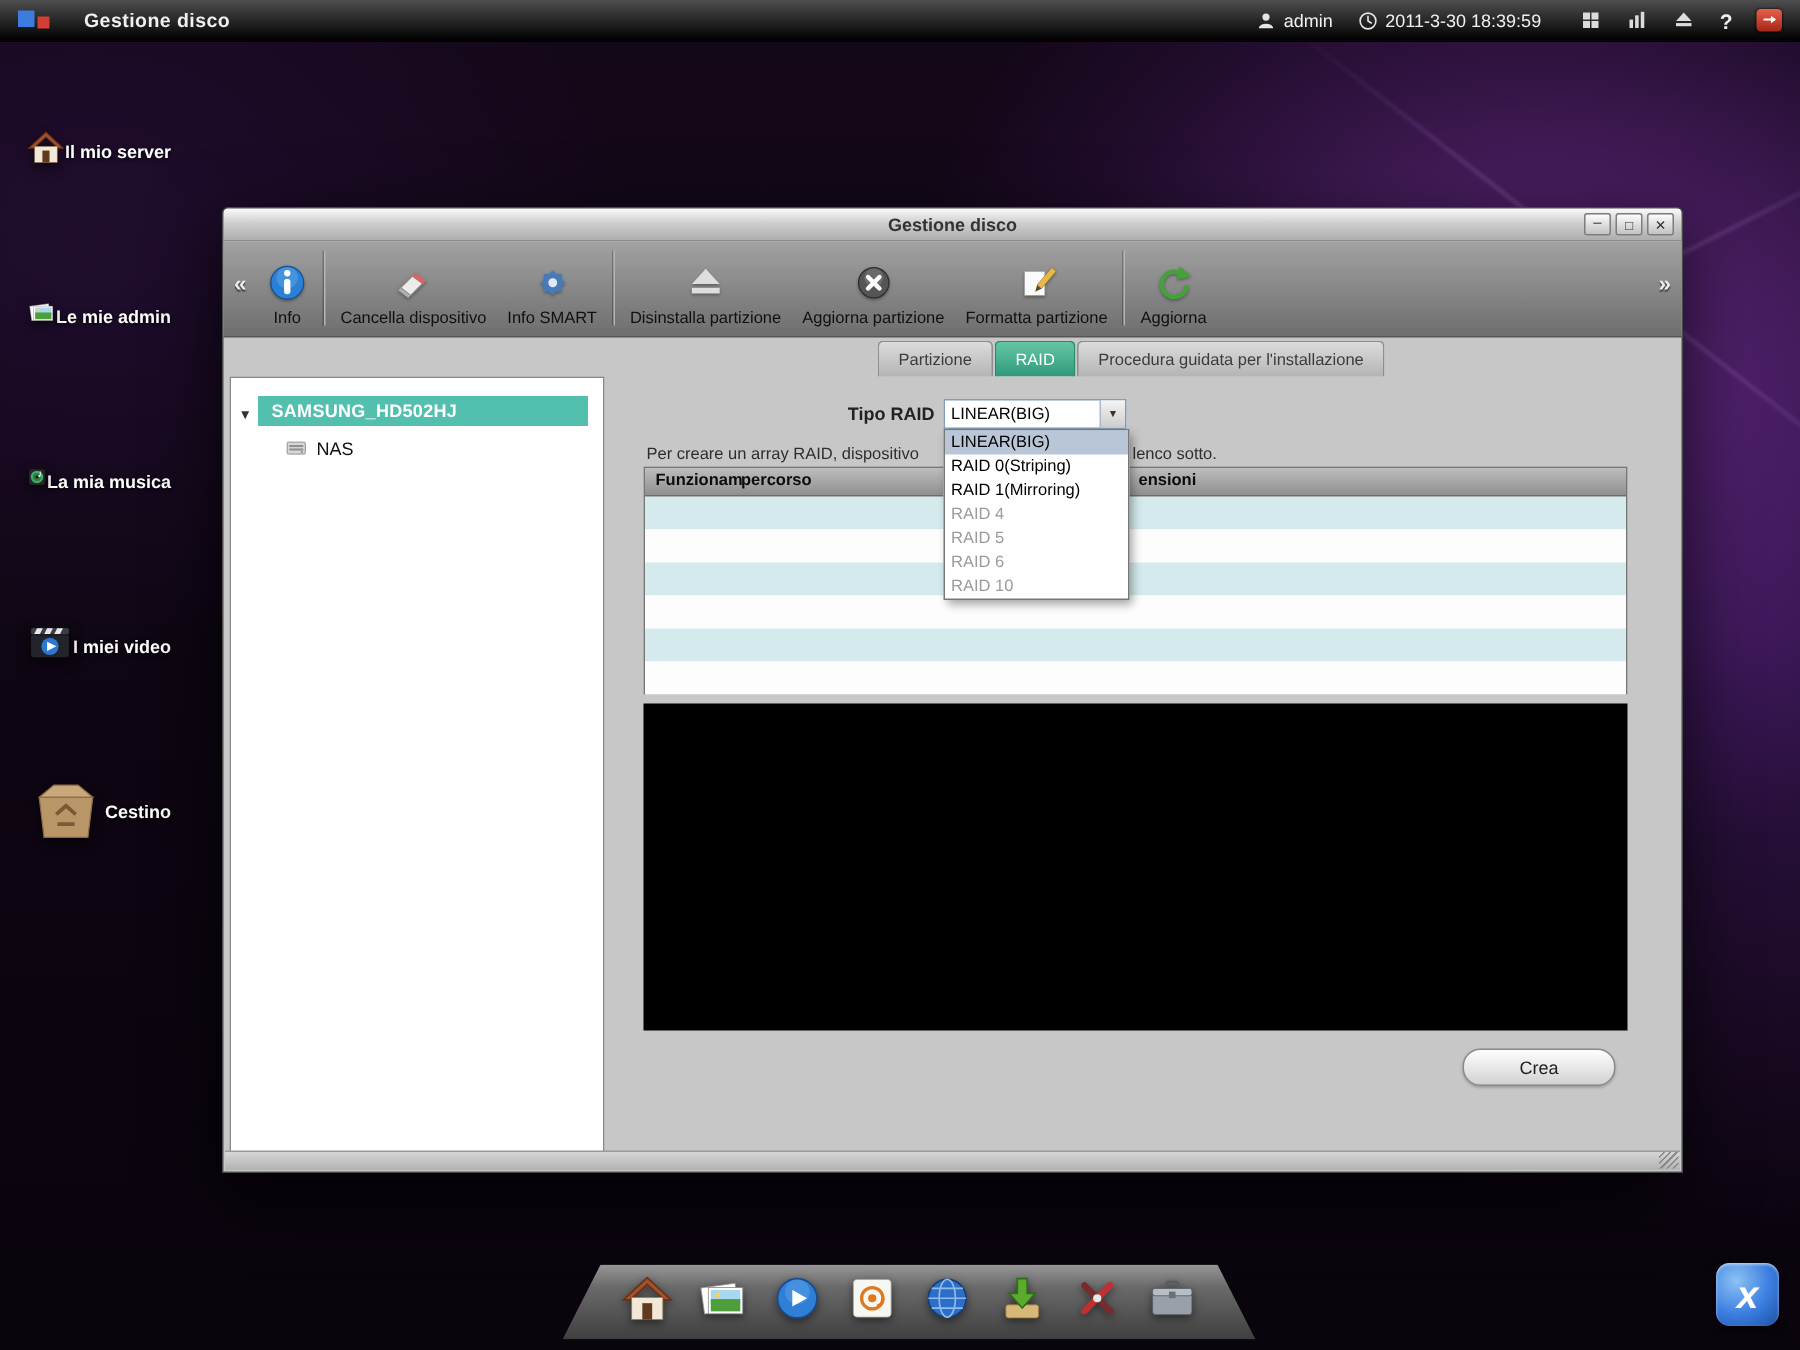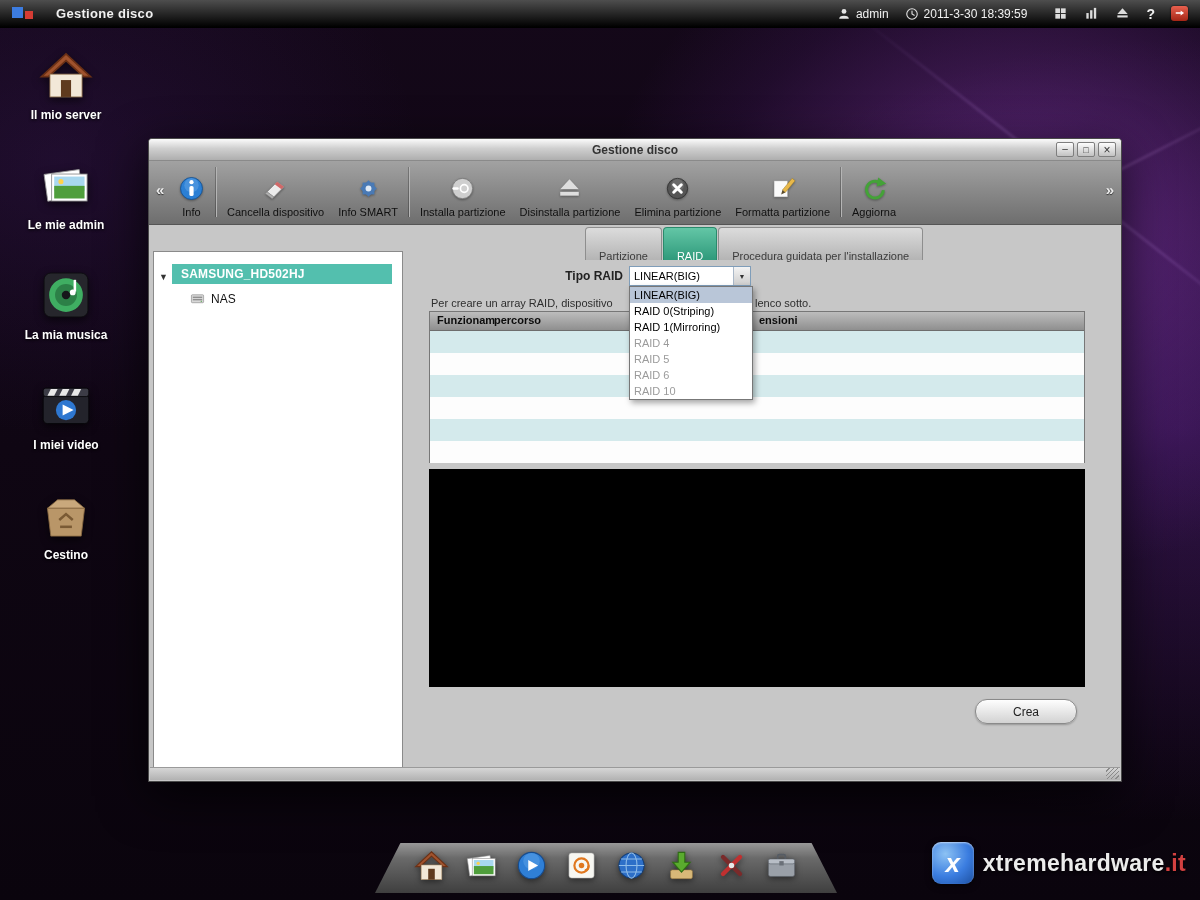--- a/index.html
+++ b/index.html
@@ -22,21 +22,21 @@
 .tb-right{margin-left:auto;display:flex;gap:16px;font-size:12px}
 .tb-item{display:flex;align-items:center;gap:5px}
 .tb-item.clockbox{margin-right:10px}
 .ic14{width:14px;height:14px;color:#e4e4e4}
 .tbic{width:15px;height:15px;color:#dcdcdc;cursor:pointer}
 .help{font-size:14px;font-weight:bold;cursor:pointer}
 .logout{width:17px;height:15px;border-radius:3px;background:linear-gradient(#e8604e,#a42616);display:flex;align-items:center;justify-content:center;box-shadow:0 0 2px #000;cursor:pointer}
 .ic10{width:10px;height:10px;color:#fff}
 
 .desk-icons{position:absolute;left:18px;top:38px;width:96px;display:flex;flex-direction:column;align-items:center;z-index:5}
-.dicon{width:96px;height:110px;padding-top:10px;display:flex;flex-direction:column;align-items:center;cursor:pointer}
+.dicon{width:96px;height:110px;padding-top:10px;display:flex;flex-direction:row;align-items:center;cursor:pointer}
 .ic54{width:54px;height:54px;filter:drop-shadow(0 3px 4px rgba(0,0,0,.6))}
 .dlabel{margin-top:6px;font-size:12px;font-weight:bold;color:#fff;text-shadow:0 1px 3px #000;white-space:nowrap}
 
 .window{position:absolute;left:148px;top:138px;width:974px;height:644px;background:#c7c7c7;border:1px solid #4a4a4a;border-radius:4px 4px 0 0;box-shadow:0 14px 48px rgba(0,0,0,.75);z-index:10}
 .titlebar{position:absolute;left:0;top:0;right:0;height:22px;background:linear-gradient(#fbfbfb,#cfcfcf 45%,#aeaeae);border-bottom:1px solid #8a8a8a;border-radius:3px 3px 0 0}
 .wtitle{position:absolute;left:0;right:0;text-align:center;line-height:22px;font-size:12px;color:#333;font-weight:bold}
 .wbtns{position:absolute;right:5px;top:3px;display:flex;gap:3px}
 .wbtn{width:18px;height:15px;border:1px solid #7e7e7e;border-radius:2px;background:linear-gradient(#fdfdfd,#c2c2c2);display:flex;align-items:center;justify-content:center;font-size:10px;color:#333;cursor:pointer}
 .wbtn.min::after{content:"–";margin-top:-2px}
 .wbtn.max::after{content:"□";font-size:9px}
@@ -46,21 +46,21 @@
 .chev.left{left:7px}.chev.left::after{content:"«"}
 .chev.right{right:7px}.chev.right::after{content:"»"}
 .tb-row{position:absolute;left:22px;top:4px;display:flex;align-items:flex-end}
 .tbtn{display:flex;flex-direction:column;align-items:center;padding:1px 7px;cursor:pointer}
 .tico{height:32px;display:flex;align-items:center;justify-content:center}
 .ic26{width:27px;height:27px;filter:drop-shadow(0 1px 1px rgba(0,0,0,.35))}
 .tlabel{font-size:11px;color:#101010;white-space:nowrap;margin-top:2px}
 .tsep{width:2px;height:50px;margin:2px 3px;background:linear-gradient(#777,#555);border-right:1px solid #b5b5b5}
 
 .tabs{position:absolute;left:436px;top:88px;height:24px;display:flex}
-.tab{height:24px;line-height:24px;padding:16px 13px;font-size:11px;color:#3c3c3c;background:linear-gradient(#dcdcdc,#b4b4b4);border:1px solid #8e8e8e;border-bottom:none;border-radius:4px 4px 0 0;margin-right:1px;cursor:pointer;white-space:nowrap}
+.tab{height:24px;line-height:24px;padding:0 13px;font-size:11px;color:#3c3c3c;background:linear-gradient(#dcdcdc,#b4b4b4);border:1px solid #8e8e8e;border-bottom:none;border-radius:4px 4px 0 0;margin-right:1px;cursor:pointer;white-space:nowrap}
 .tab.active{background:linear-gradient(#63c6a6,#2f9a7b);color:#fff;font-weight:normal;border-color:#2a8a6c}
 
 .tree{position:absolute;left:4px;top:112px;width:250px;height:518px;background:#fff;border:1px solid #8a8a8a}
 .trow{position:absolute;height:20px;display:flex;align-items:flex-end;cursor:pointer}
 .trow.sel{top:12px;left:0;right:0}
 .tri{margin-left:5px;width:13px}
 .tri::after{content:"▼";font-size:9px;color:#333}
 .thl{flex:1;margin-right:10px;height:20px;background:#53bfae;display:flex;align-items:center}
 .ttext{color:#fff;font-weight:bold;font-size:12px;padding-left:9px;letter-spacing:.2px}
 .trow.child{top:34px;left:36px}
@@ -352,41 +352,33 @@
         <span class="tico">
             <svg class="ic26">
               <use href="#i-gear"></use>
             </svg>
           </span>
         <span class="tlabel">Info SMART</span>
       </div>
       <span class="tsep"></span>
       <div class="tbtn">
         <span class="tico">
-            <svg class="ic26">
-              <use href="#i-install"></use>
-            </svg>
-          </span>
-        <span class="tlabel">Installa partizione</span>
-      </div>
-      <div class="tbtn">
-        <span class="tico">
             <svg class="ic26" style="color:#dedede">
               <use href="#i-eject"></use>
             </svg>
           </span>
         <span class="tlabel">Disinstalla partizione</span>
       </div>
       <div class="tbtn">
         <span class="tico">
             <svg class="ic26">
               <use href="#i-delete"></use>
             </svg>
           </span>
-        <span class="tlabel">Elimina partizione</span>
+        <span class="tlabel">Aggiorna partizione</span>
       </div>
       <div class="tbtn">
         <span class="tico">
             <svg class="ic26">
               <use href="#i-pencil"></use>
             </svg>
           </span>
         <span class="tlabel">Formatta partizione</span>
       </div>
       <span class="tsep"></span>
@@ -487,14 +479,13 @@
   <svg class="ic34">
       <use href="#i-tools"></use>
     </svg>
   <svg class="ic34">
       <use href="#i-toolbox"></use>
     </svg>
 </div>
 
 <div class="wm">
   <span class="wm-logo">x</span>
-  <span class="wm-text"><span>xtremehardware</span><span class="wm-it">.it</span></span>
 </div>
 
 </body></html>

